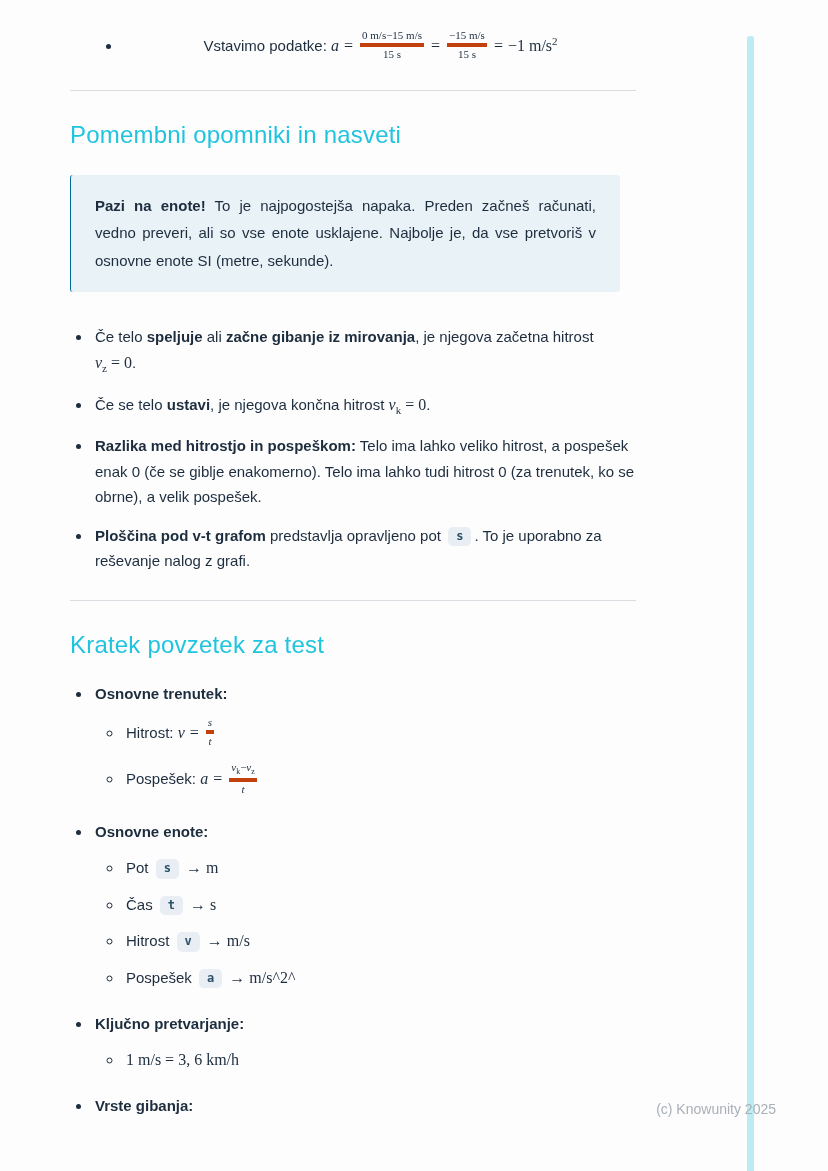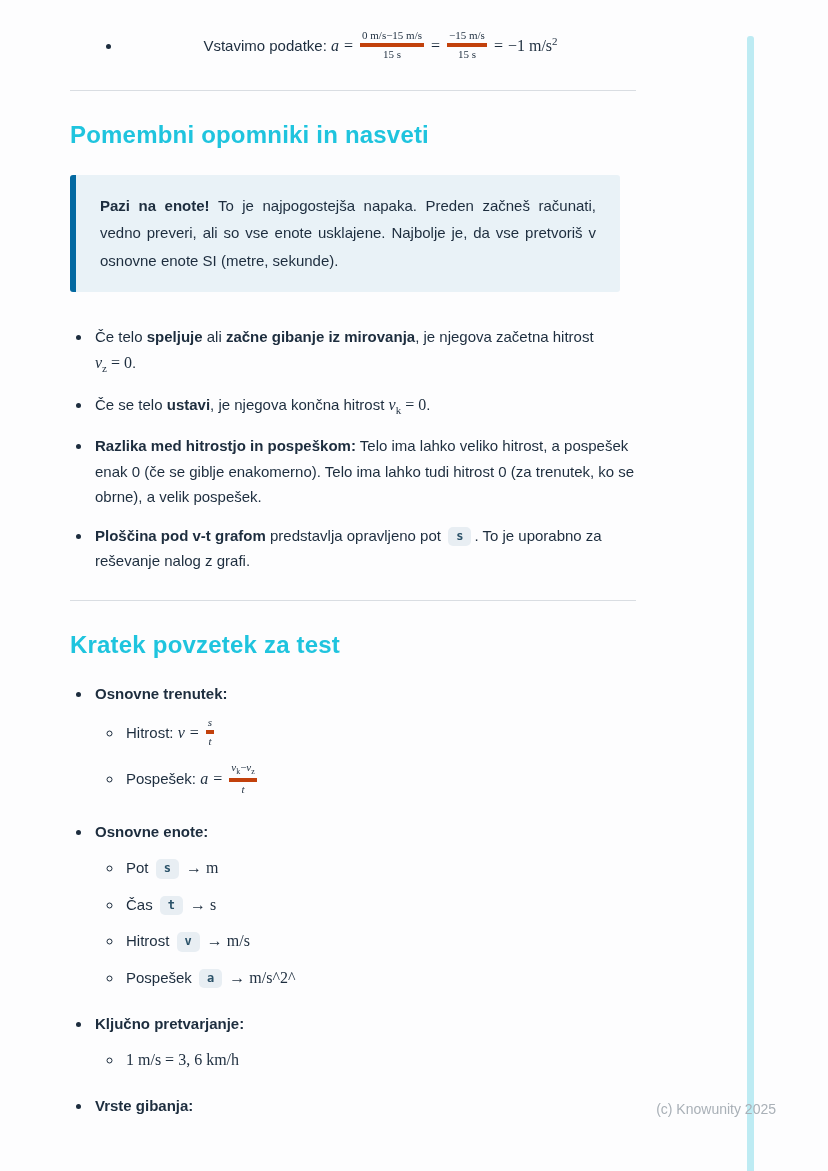--- a/index.html
+++ b/index.html
@@ -24,33 +24,33 @@
   ul.toplist > li { font-size: 15px; line-height: 1.7; padding-left: 3px; }
   ul.sub { list-style: circle; padding-left: 28px; margin-top: 11px; }
   ul.sub > li { font-size: 15px; line-height: 1.6; margin-bottom: 11px; padding-left: 3px; }
   .group { margin-bottom: 20px !important; }
   
   .bold { font-weight: 700; }
   .italic { font-style: italic; }
   h2.heading {
     color: #1fc4de;
     font-size: 24px;
-    font-weight: 700;
+    font-weight: 400;
     margin: 30px 0 22px 0;
     letter-spacing: 0.2px;
   }
   hr.divider {
     border: none;
     border-top: 1px solid #d9dde2;
     margin: 26px 0 4px 0;
   }
   
   .callout {
     background: #e9f2f7;
-    border-left: 6px solid #0369a1;
+    border-left: 1px solid #0369a1;
     border-radius: 3px;
     padding: 17px 24px 17px 24px;
     margin: 26px 16px 32px 0;
   }
   .callout p {
     font-size: 15px;
     line-height: 1.85;
     text-align: justify;
   }
   

